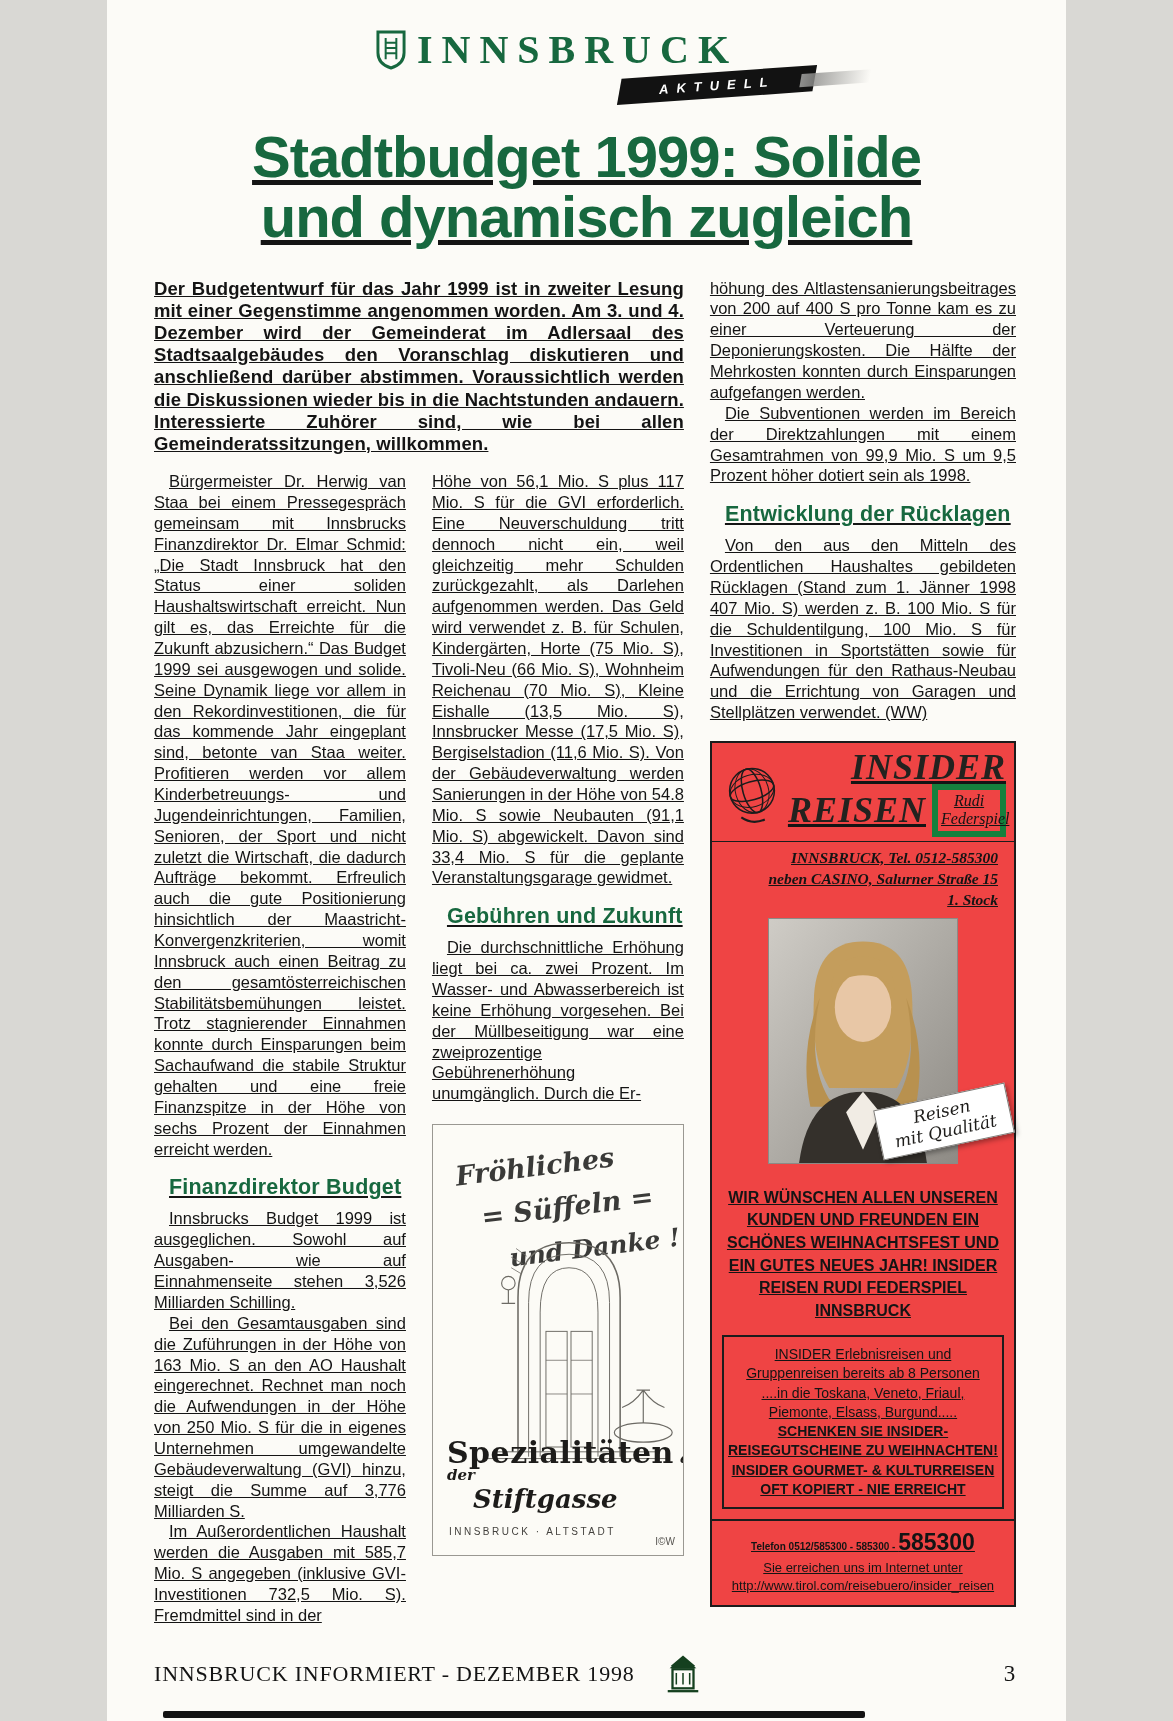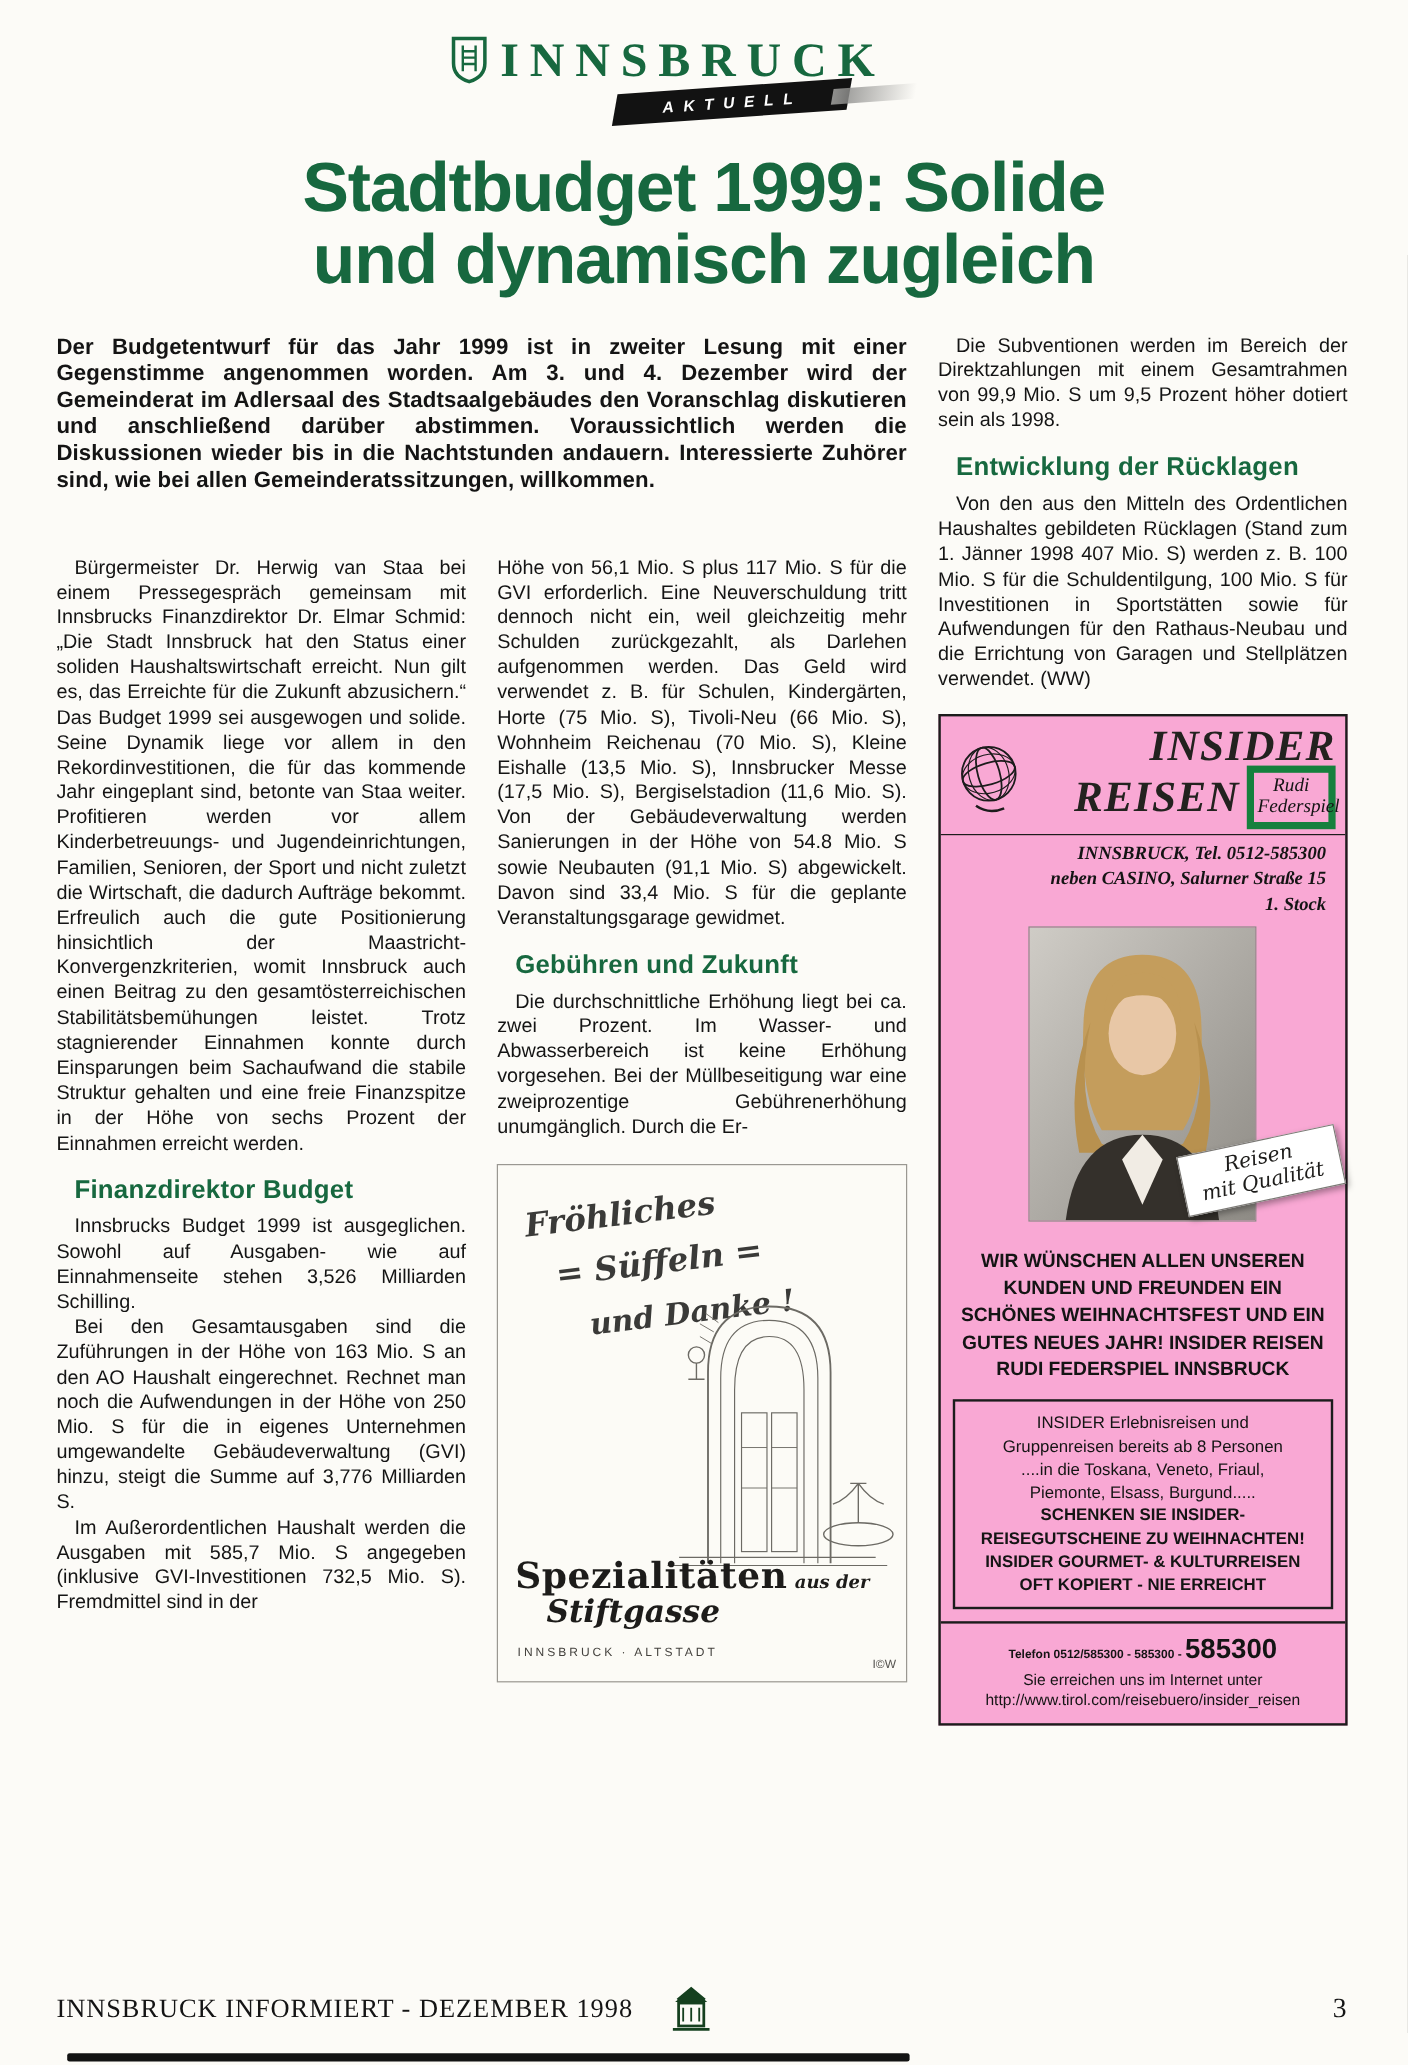--- a/index.html
+++ b/index.html
@@ -1,20 +1,20 @@
 <!DOCTYPE html>
 <html lang="de" style="--green: #17683f; --ink: #141414; --paper: #fcfbf7;"><head>
 <meta charset="utf-8">
 <style>
   * { margin:0; padding:0; box-sizing:border-box; }
   html,body { background:#d9d8d4; }
   .page {
-    position:relative; width:1173px; height:1721px; margin:0 auto;
+    position:relative; width:959px; height:1721px; margin:0 auto;
     background:var(--paper,#fcfbf7); color:var(--ink,#141414);
-    font-family:"Liberation Sans","DejaVu Sans",sans-serif; overflow:hidden;
+    font-family:"Liberation Sans","DejaVu Sans",sans-serif; overflow:hidden;text-decoration:underline;
   }
   
   .masthead { position:relative; height:108px; padding-top:30px; text-align:center; }
   .masthead-inner { display:inline-flex; align-items:flex-end; gap:10px; transform:translateX(-30px); }
   .coa { width:32px; height:40px; color:var(--green,#17683f); }
   .masthead-title {
     font-family:"Liberation Serif","DejaVu Serif",serif; font-weight:bold;
     font-size:40px; letter-spacing:9px; color:var(--green,#17683f); line-height:1;
   }
   .banner {
@@ -75,21 +75,21 @@
     font-family:"DejaVu Serif","Liberation Serif",serif; font-weight:bold; font-style:italic;
     font-size:15px; margin-left:6px;
   }
   .brand-main2 {
     display:block; font-family:"DejaVu Serif","Liberation Serif",serif; font-weight:bold;
     font-style:italic; font-size:26px; margin-top:4px; margin-left:26px;
   }
   .ad-loc { position:absolute; left:16px; bottom:18px; font-size:10px; letter-spacing:2.5px; color:#44423e; }
   .ad-credit { position:absolute; right:8px; bottom:8px; font-size:10px; color:#55534f; }
   
-  .ad-insider { margin-top:18px; border:2px solid #1c1c1c; background:#f9a8d4; }
+  .ad-insider { margin-top:18px; border:2px solid #1c1c1c; background:#ef4444; }
   .insider-top { display:flex; align-items:center; gap:4px; padding:8px 8px 4px; border-bottom:1.5px solid #1c1c1c; }
   .globe { width:64px; height:64px; flex:0 0 auto; color:#1c1c1c; }
   .insider-logo { flex:1; text-align:right; font-family:"Liberation Serif","DejaVu Serif",serif; font-style:italic; }
   .insider-word { font-size:36px; font-weight:bold; letter-spacing:1px; line-height:0.92; color:#23221f; }
   .insider-row2 { display:flex; justify-content:flex-end; align-items:center; gap:6px; }
   .owner-box {
     width:74px; border:6px solid #15803d; padding:2px 3px; font-size:16px; line-height:1.15;
     text-align:center; font-style:italic; font-weight:normal;
   }
   .insider-addr {
@@ -188,20 +188,21 @@
           <div class="brand">
             <span class="brand-main">Spezialitäten</span><span class="brand-sub">aus der</span>
             <span class="brand-main2">Stiftgasse</span>
           </div>
           <div class="ad-loc">INNSBRUCK · ALTSTADT</div>
           <div class="ad-credit">I©W</div>
         </div>
       </section>
 
       <section class="c3">
+        <p class="body">höhung des Altlastensanierungsbeitrages von 200 auf 400 S pro Tonne kam es zu einer Verteuerung der Deponierungskosten. Die Hälfte der Mehrkosten konnten durch Einsparungen aufgefangen werden.</p>
         <p class="body indent">Die Subventionen werden im Bereich der Direktzahlungen mit einem Gesamtrahmen von 99,9 Mio. S um 9,5 Prozent höher dotiert sein als 1998.</p>
         <h2 class="sec">Entwicklung der Rücklagen</h2>
         <p class="body indent">Von den aus den Mitteln des Ordentlichen Haushaltes gebildeten Rücklagen (Stand zum 1. Jänner 1998 407 Mio. S) werden z. B. 100 Mio. S für die Schuldentilgung, 100 Mio. S für Investitionen in Sportstätten sowie für Aufwendungen für den Rathaus-Neubau und die Errichtung von Garagen und Stellplätzen verwendet. (WW)</p>
 
         <div class="ad-insider">
           <div class="insider-top">
             <svg class="globe" viewBox="0 0 60 60">
               <g fill="none" stroke="currentColor" stroke-width="1.4">
                 <circle cx="30" cy="27" r="21"></circle>
                 <ellipse cx="30" cy="27" rx="21" ry="8.5" transform="rotate(-16 30 27)"></ellipse>

